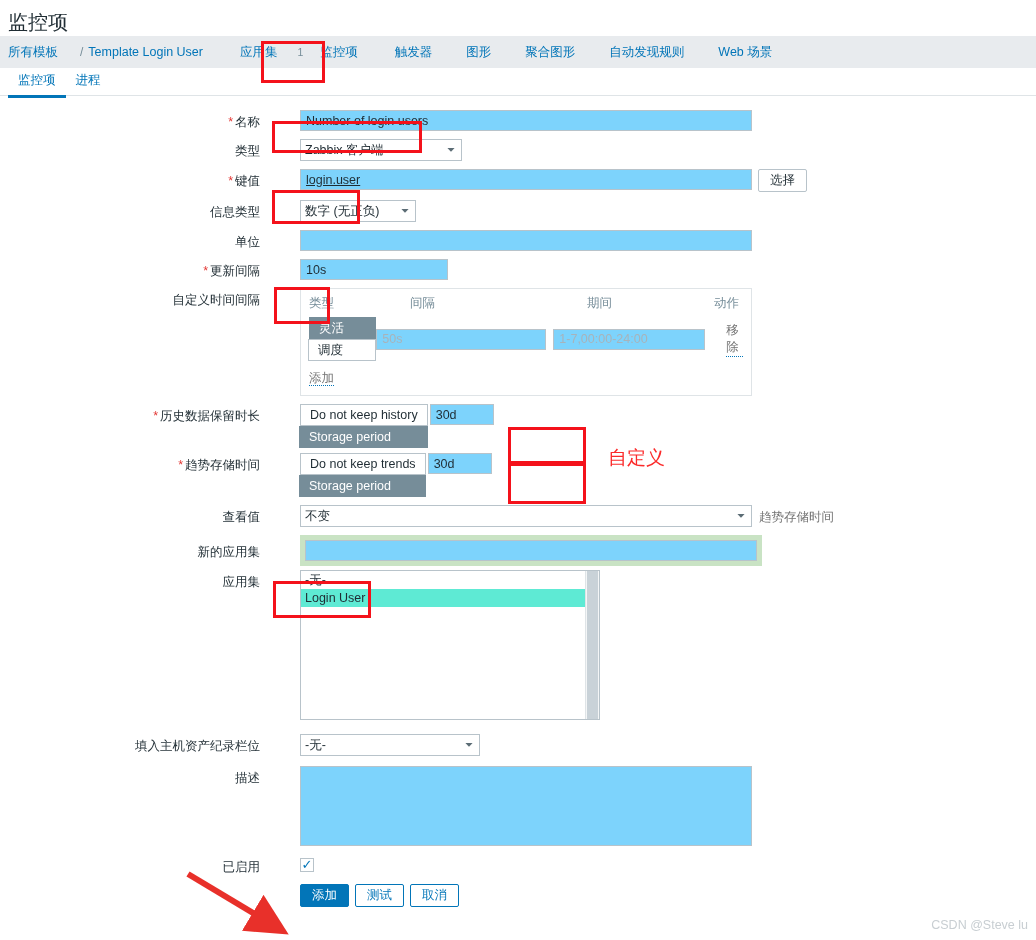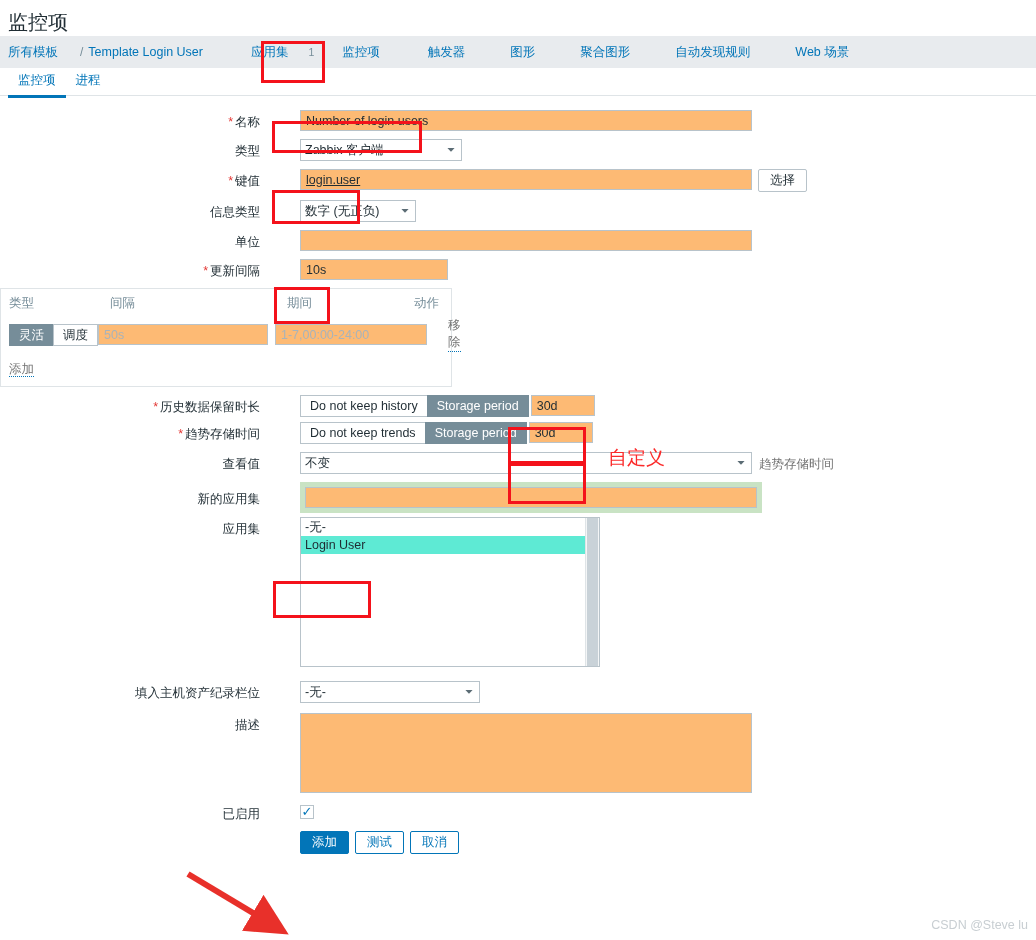--- a/index.html
+++ b/index.html
@@ -12,21 +12,21 @@
   }
   
   #page-title{
     font-size:20px;color:#1f2c33;font-weight:normal;
     padding:9px 0 0 8px;height:36px;box-sizing:border-box;
   }
   
   #navbar{
     background:#e8ebee;height:32px;
     display:flex;align-items:center;padding:0 0 0 8px;
-    box-sizing:border-box;position:relative;gap:11px;
+    box-sizing:border-box;position:relative;
   }
   .nav-link{
     color:#0275b8;font-size:12.5px;text-decoration:none;
     margin-right:17px;white-space:nowrap;cursor:pointer;
   }
   .nav-crumb{display:flex;align-items:center;margin-right:20px;}
   .nav-crumb .sep{color:#768d99;margin:0 5px;}
   .nav-count{color:#768d99;font-size:10.5px;margin-left:3px;}
   .nav-item{position:relative;margin-right:17px;display:flex;align-items:center;white-space:nowrap;}
   .nav-item.boxed{margin-right:20px;}
@@ -45,41 +45,41 @@
   .row{display:flex;align-items:flex-start;margin-bottom:8px;gap:32px;}
   .lbl{
     width:268px;text-align:right;padding-right:8px;padding-top:4px;
     font-size:12.5px;color:#1f2c33;box-sizing:border-box;white-space:nowrap;
   }
   .req{color:#e33734;margin-right:2px;}
   .fld{position:relative;display:flex;align-items:flex-start;}
   input.txt,select.sel,textarea.ta{
     font-family:"Liberation Sans","DejaVu Sans",sans-serif;
     font-size:12.5px;color:#1f2c33;
-    border:1px solid #b8c3ca;background:#fdba74;
+    border:1px solid #b8c3ca;background:#7dd3fc;
     padding:2px 5px;height:21px;box-sizing:border-box;outline:none;
   }
   input.txt::placeholder{color:#a8b3ba;}
   select.sel{height:22px;padding:1px 22px 1px 4px;-webkit-appearance:none;appearance:none;background:#fff;}
   .selwrap{position:relative;display:inline-block;}
   .selwrap .chev{
     position:absolute;right:7px;top:50%;transform:translateY(-55%);
     pointer-events:none;color:#5b6c75;font-size:10px;line-height:1;
   }
   textarea.ta{resize:none;padding:4px 5px;height:auto;}
   .btn{
     font-family:"Liberation Sans","DejaVu Sans",sans-serif;font-size:12.5px;
     border:1px solid #0275b8;background:#fff;color:#0275b8;
     padding:3px 11px;height:23px;box-sizing:border-box;cursor:pointer;
     border-radius:2px;line-height:15px;
   }
   .btn.primary{background:#0275b8;color:#fff;}
   .btn.plain{border:1px solid #b8c3ca;color:#1f2c33;background:#fff;}
   
-  .seg{display:flex;}
+  .seg{display:flex;flex-direction:column;}
   .seg .segbtn{
     font-size:12.5px;border:1px solid #b8c3ca;background:#fff;color:#1f2c33;
     padding:2px 9px;height:22px;box-sizing:border-box;cursor:pointer;
     line-height:16px;margin-left:-1px;white-space:nowrap;
   }
   .seg .segbtn:first-child{margin-left:0;}
   .seg .segbtn.active{background:#768d99;color:#fff;border-color:#768d99;}
   
   .ci-box{
     border:1px solid #dfe4e7;background:#fff;padding:6px 8px 8px 8px;
@@ -209,20 +209,21 @@
   </div>
 
   <div class="row">
     <div class="lbl"><span class="req">*</span><span>更新间隔</span></div>
     <div class="fld">
       <input class="txt" style="width: 148px;" value="10s">
     </div>
   </div>
 
   <div class="row">
+    <div class="lbl">自定义时间间隔</div>
     <div class="fld">
       <div class="ci-box">
         <div class="ci-head">
           <div style="width:101px">类型</div>
           <div style="width:177px">间隔</div>
           <div style="width:127px">期间</div>
           <div>动作</div>
         </div>
         <div class="ci-line">
           <div class="seg" style="width:101px">

